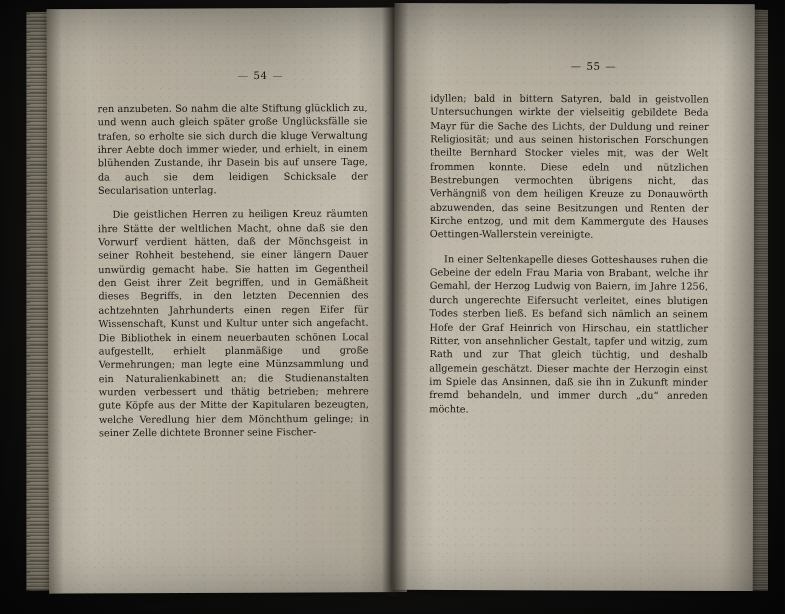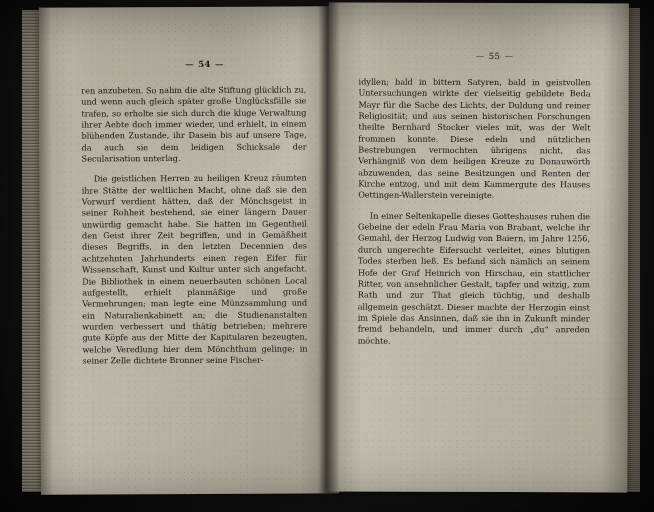--- a/index.html
+++ b/index.html
@@ -149,21 +149,21 @@
     width: 232px;
   }
   .pagenum {
     position: absolute;
     font-family: "DejaVu Serif", "Liberation Serif", serif;
     font-size: 8.5px;
     letter-spacing: 0.5px;
     color: #1a1713;
     white-space: nowrap;
   }
-  .pagenum-left { left: 142px; top: 52px; font-weight: bold; }
+  .pagenum-left { left: 155px; top: 52px; }
   .pagenum-right { left: 143px; top: 48px; }
   .rule { opacity: 0.8; padding: 0 4px; }
   p {
     margin: 0 0 0 0;
     text-indent: 12px;
   }
   p.cont { text-indent: 0; }
   p.gap { margin-top: 9px; }
   
   .warp-l {

